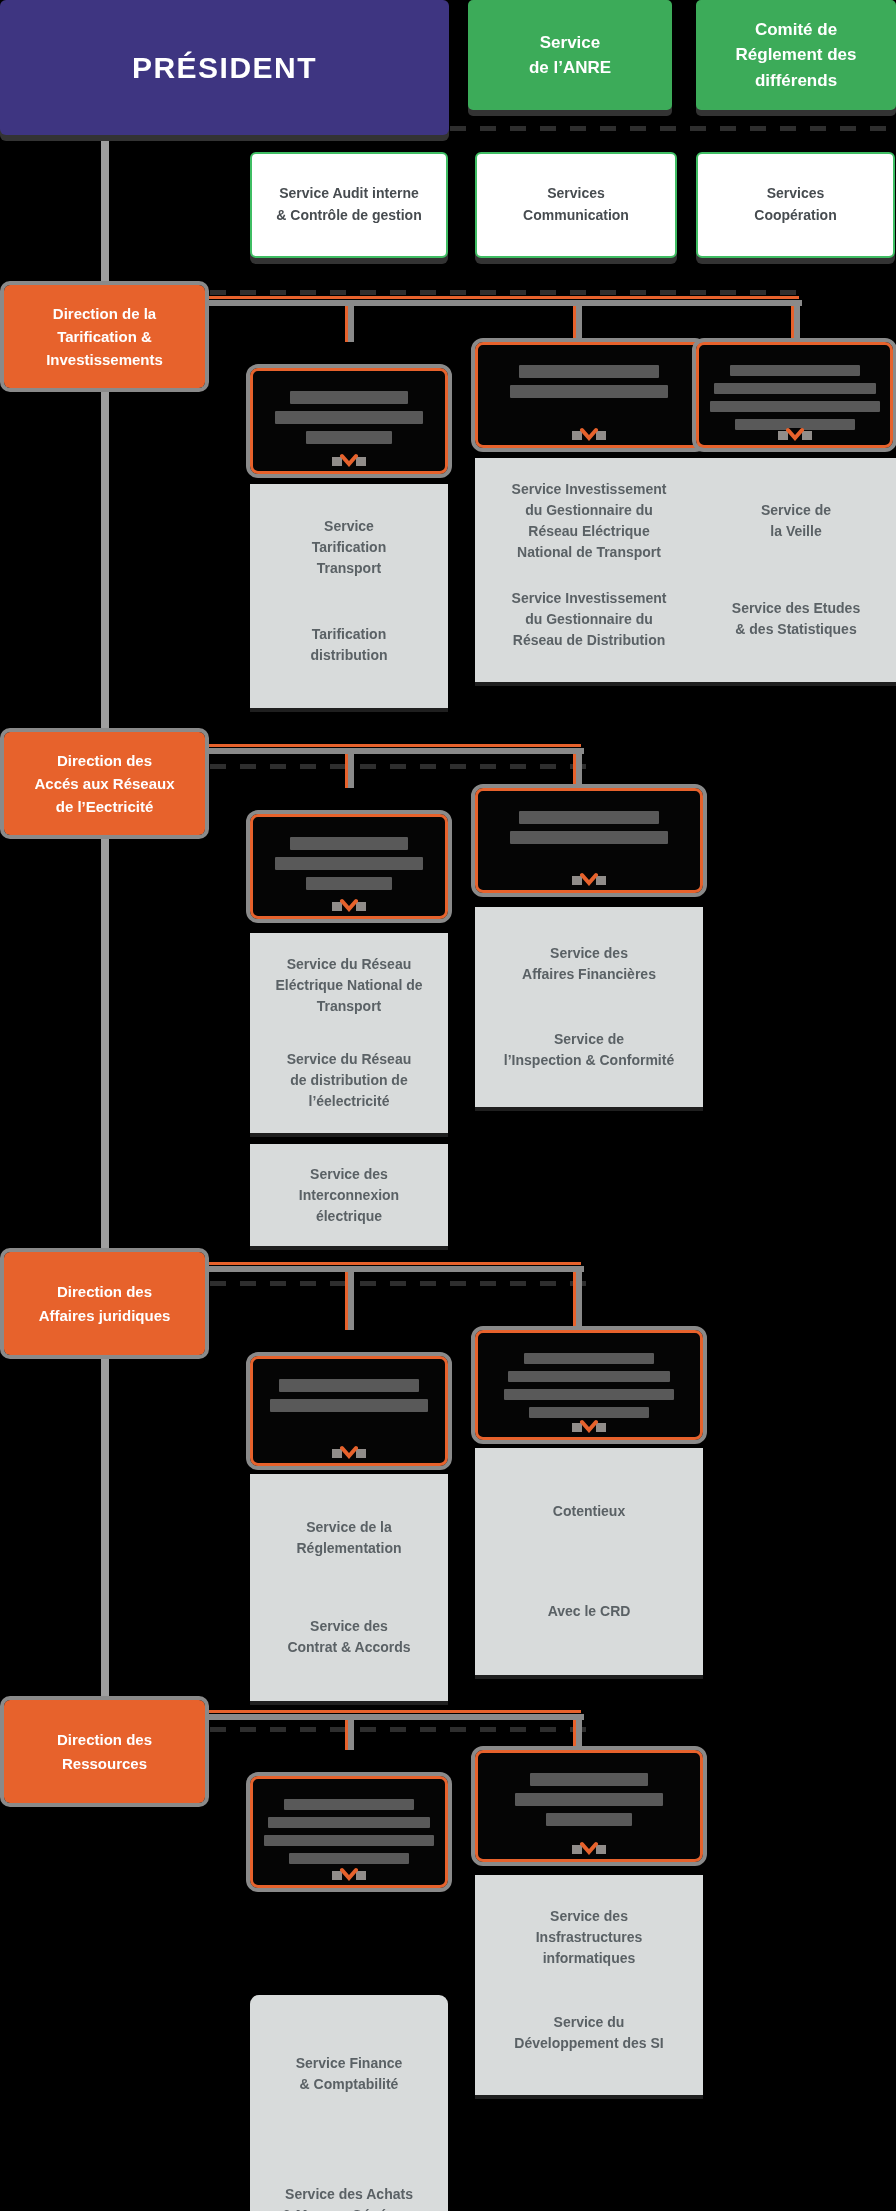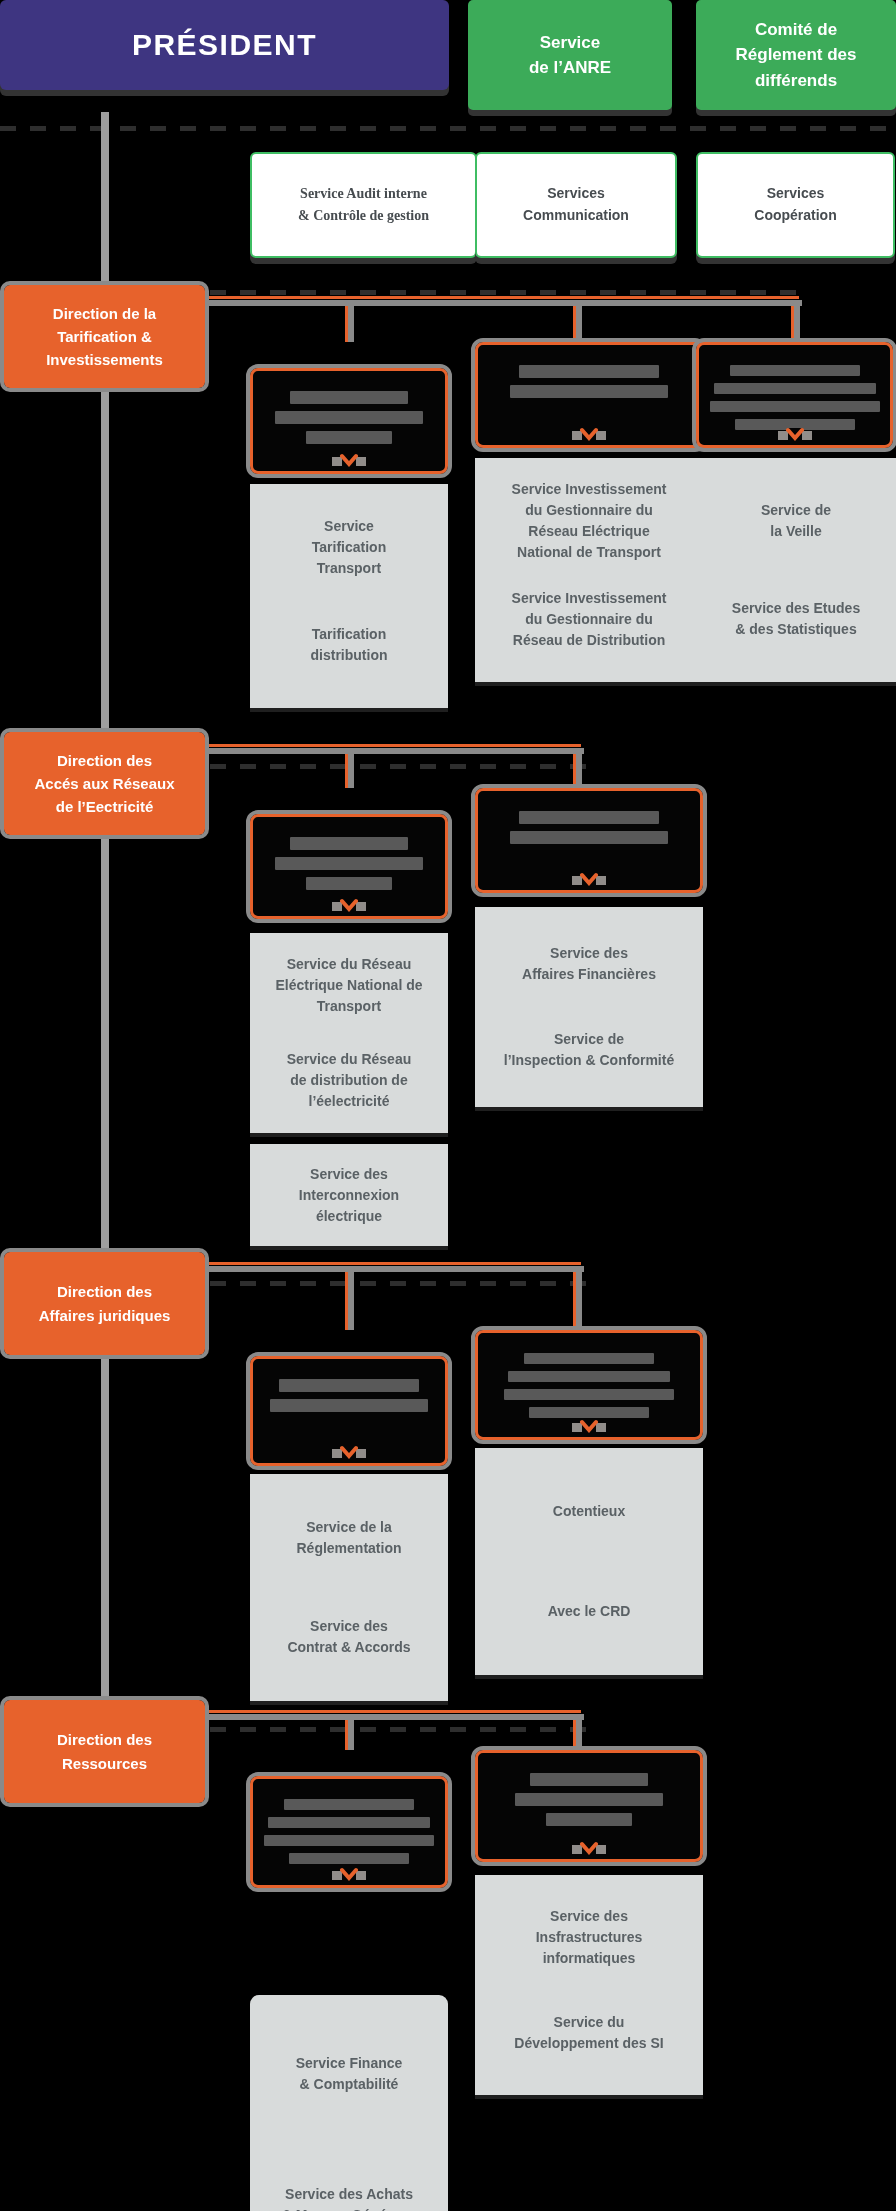--- a/index.html
+++ b/index.html
@@ -6,30 +6,30 @@
   #canvas{
     position:relative;width:896px;height:2211px;background:#000;overflow:hidden;
     font-family:"Liberation Sans",sans-serif;
   }
   .lbl{white-space:pre-line;}
 
   
   .abs{position:absolute;box-sizing:border-box;}
   .center{display:flex;align-items:center;justify-content:center;text-align:center;}
 
-  .president{left:0;top:0;width:449px;height:90px;background:#3e3581;border-radius:6px;
+  .president{left:0;top:0;width:449px;height:135px;background:#3e3581;border-radius:6px;
     box-shadow:0 6px 0 #333;color:#fff;font-size:30px;font-weight:700;letter-spacing:1.5px;z-index:2;}
   .greenbox{background:#3cab59;border-radius:5px;box-shadow:0 6px 0 #333;color:#fff;
     font-size:17px;font-weight:700;line-height:1.5;z-index:2;}
   .green1{left:468px;top:0;width:204px;height:110px;}
   .green2{left:696px;top:0;width:200px;height:110px;}
 
   .staffbox{top:152px;height:106px;background:#fff;border:2px solid #3fbd63;border-radius:6px;
     box-shadow:0 6px 0 #333;color:#474c50;font-size:14px;font-weight:700;line-height:1.55;z-index:2;}
-  .staff1{left:250px;width:227px;font-family:Liberation Serif, serif;}
+  .staff1{left:250px;width:198px;}
   .staff2{left:475px;width:202px;}
   .staff3{left:696px;width:199px;}
 
   .spine{left:101px;top:112px;width:8px;height:1692px;background:#9e9e9e;z-index:1;}
 
   .dashrow{height:5px;z-index:0;
     background:repeating-linear-gradient(90deg,#2e2e2e 0 16px,transparent 16px 30px);}
 
   
   .direction{left:4px;width:201px;height:103px;background:#e7622c;border-radius:6px;

